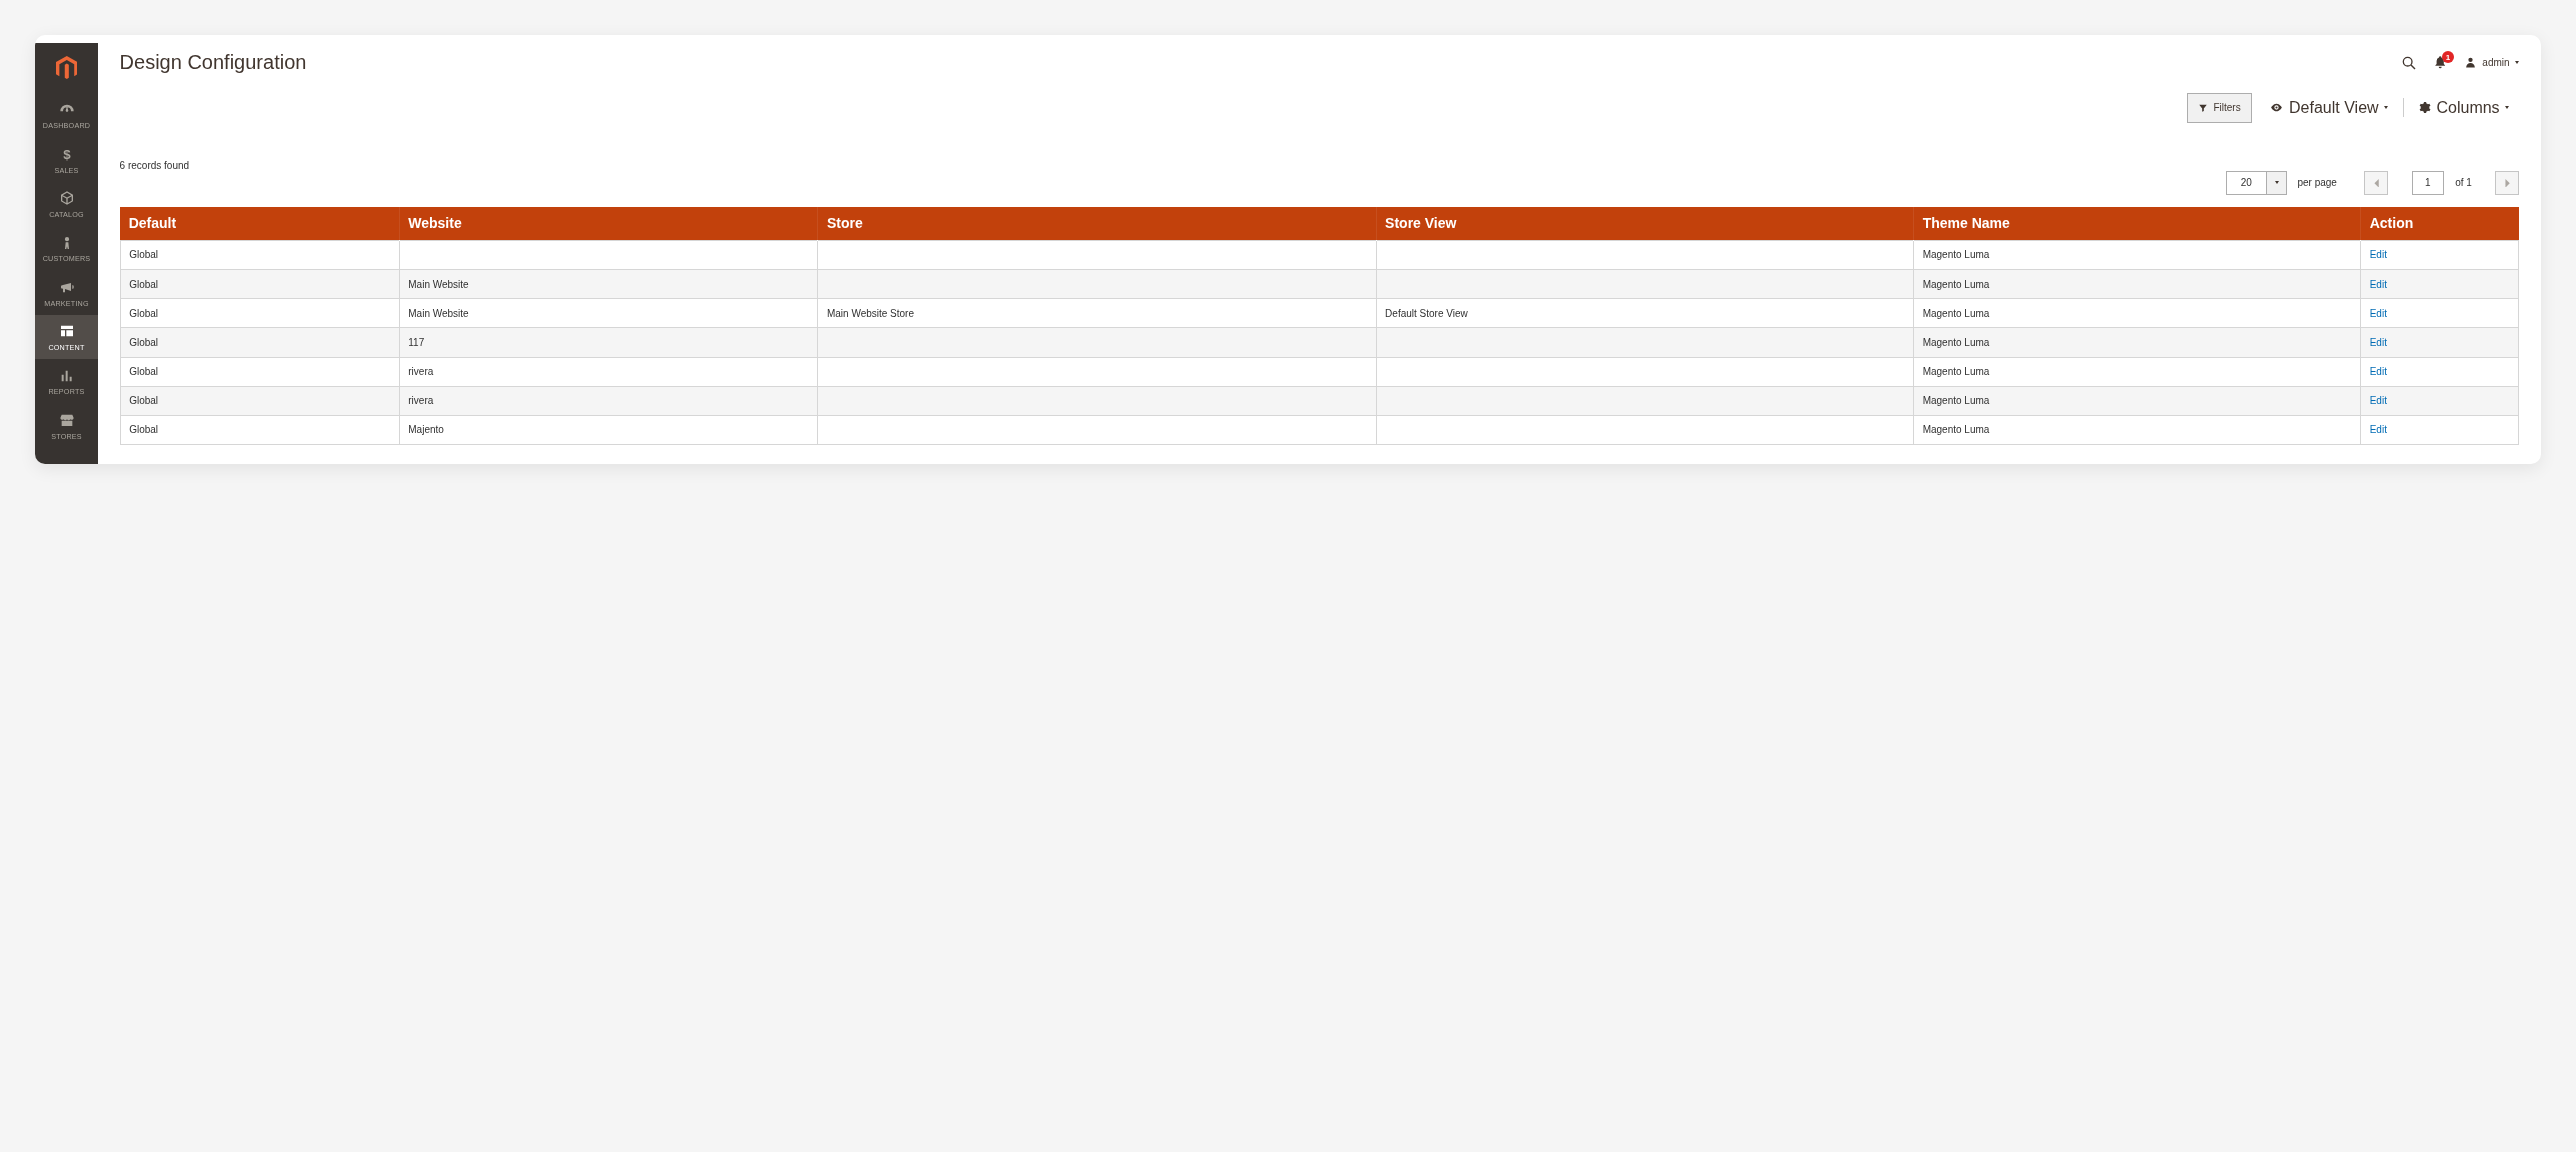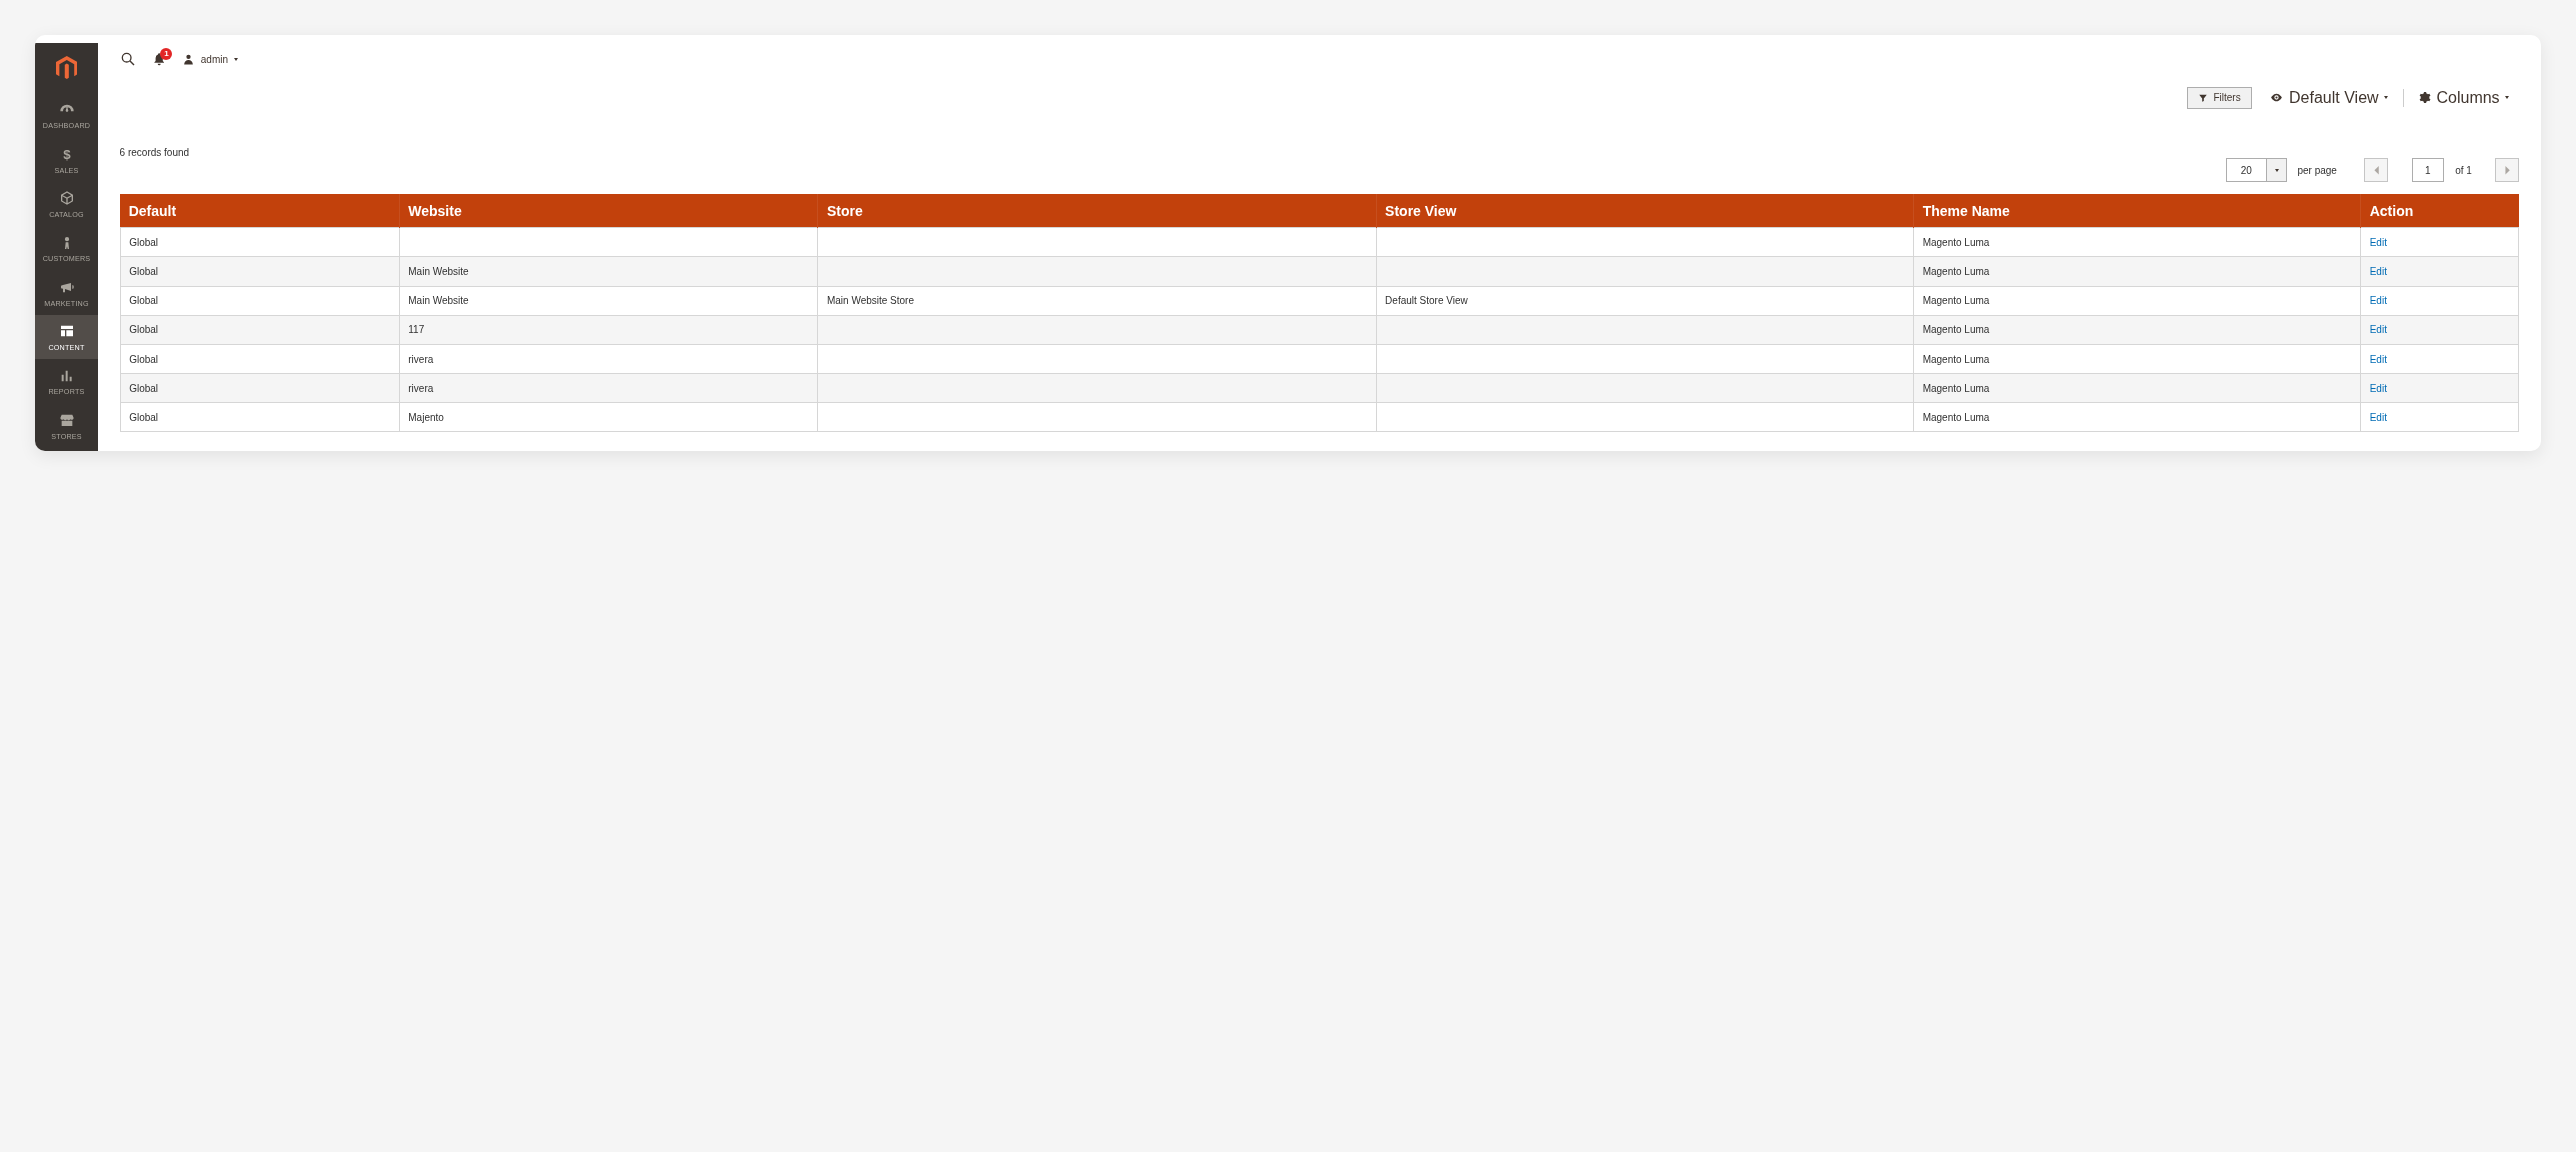--- a/index.html
+++ b/index.html
@@ -97,21 +97,21 @@
     display: flex;
     justify-content: flex-end;
     align-items: center;
     padding-bottom: 13px;
     gap: 0;
   }
   .tb-btn {
     display: inline-flex;
     align-items: center;
     gap: 5.8px;
-    height: 22px;
+    height: 30px;
     padding: 0 10px;
     border: 0.7px solid #adadad;
     background: #fff;
     color: #41362f;
     cursor: pointer;
     font-size: 10px;
   }
   .tb-btn.filters { background: #f1f1f1; }
   .tb-plain {
     display: inline-flex;
@@ -268,20 +268,21 @@
       <svg viewBox="0 0 24 24">
           <path fill="currentColor" d="M4 4h16l2 5a3 3 0 0 1-5 2 3 3 0 0 1-5 0 3 3 0 0 1-5 0 3 3 0 0 1-5-2l2-5zm0 9h16v8H4v-8z"></path>
         </svg>
       <span class="nav-label">STORES</span>
     </div>
   </nav>
 
   <div class="main">
 
     <div class="header">
+      <h1 class="page-title">Design Configuration</h1>
       <div class="header-actions">
         <span class="icon-btn">
           <svg width="16" height="16" viewBox="0 0 24 24">
               <circle cx="10" cy="10" r="6.5" fill="none" stroke="#41362f" stroke-width="2"></circle>
               <line x1="15" y1="15" x2="21" y2="21" stroke="#41362f" stroke-width="2"></line>
             </svg>
         </span>
         <span class="icon-btn">
           <svg width="14.4" height="14.4" viewBox="0 0 24 24">
               <path fill="#41362f" d="M12 2a2 2 0 0 1 2 2v.3A6 6 0 0 1 18 10v5l2 2v1H4v-1l2-2v-5a6 6 0 0 1 4-5.7V4a2 2 0 0 1 2-2zm0 20a2.5 2.5 0 0 1-2.5-2.5h5A2.5 2.5 0 0 1 12 22z"></path>

